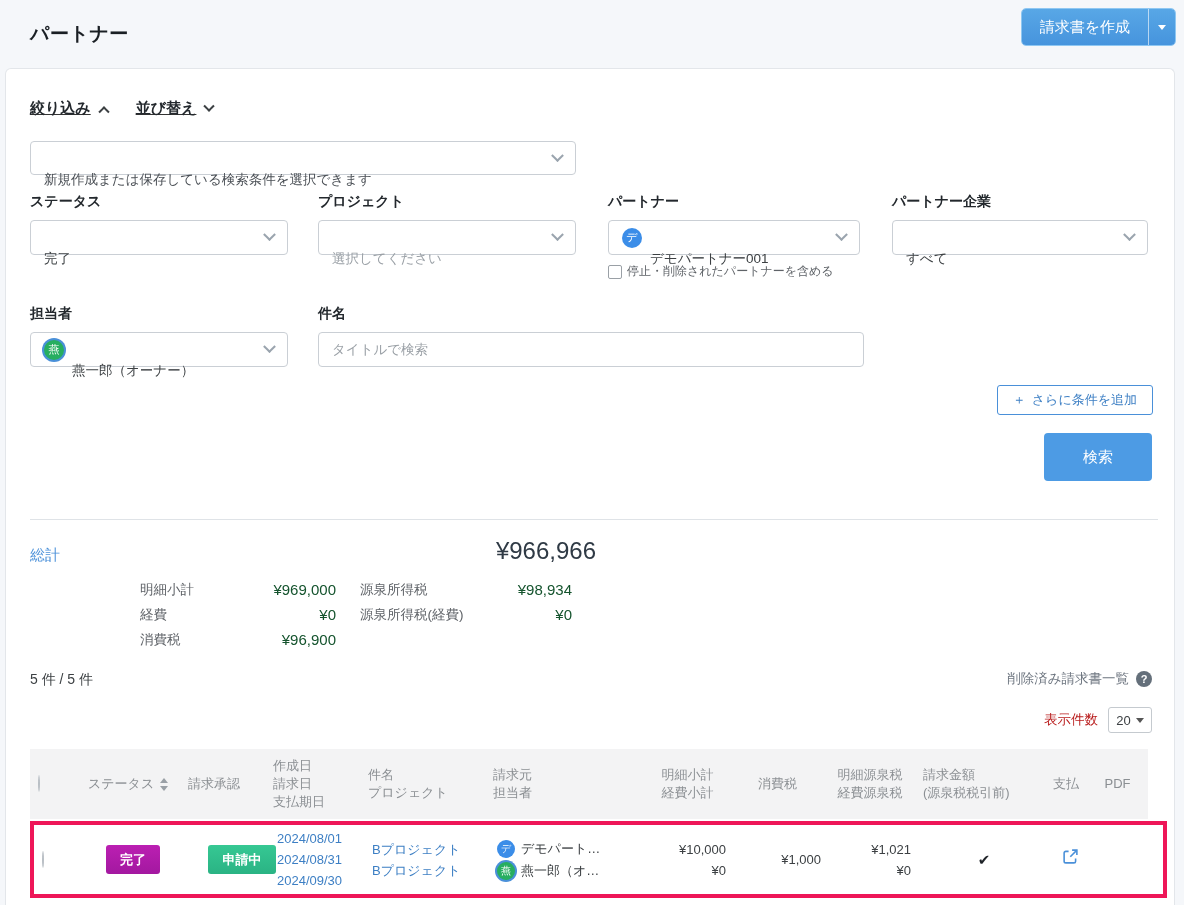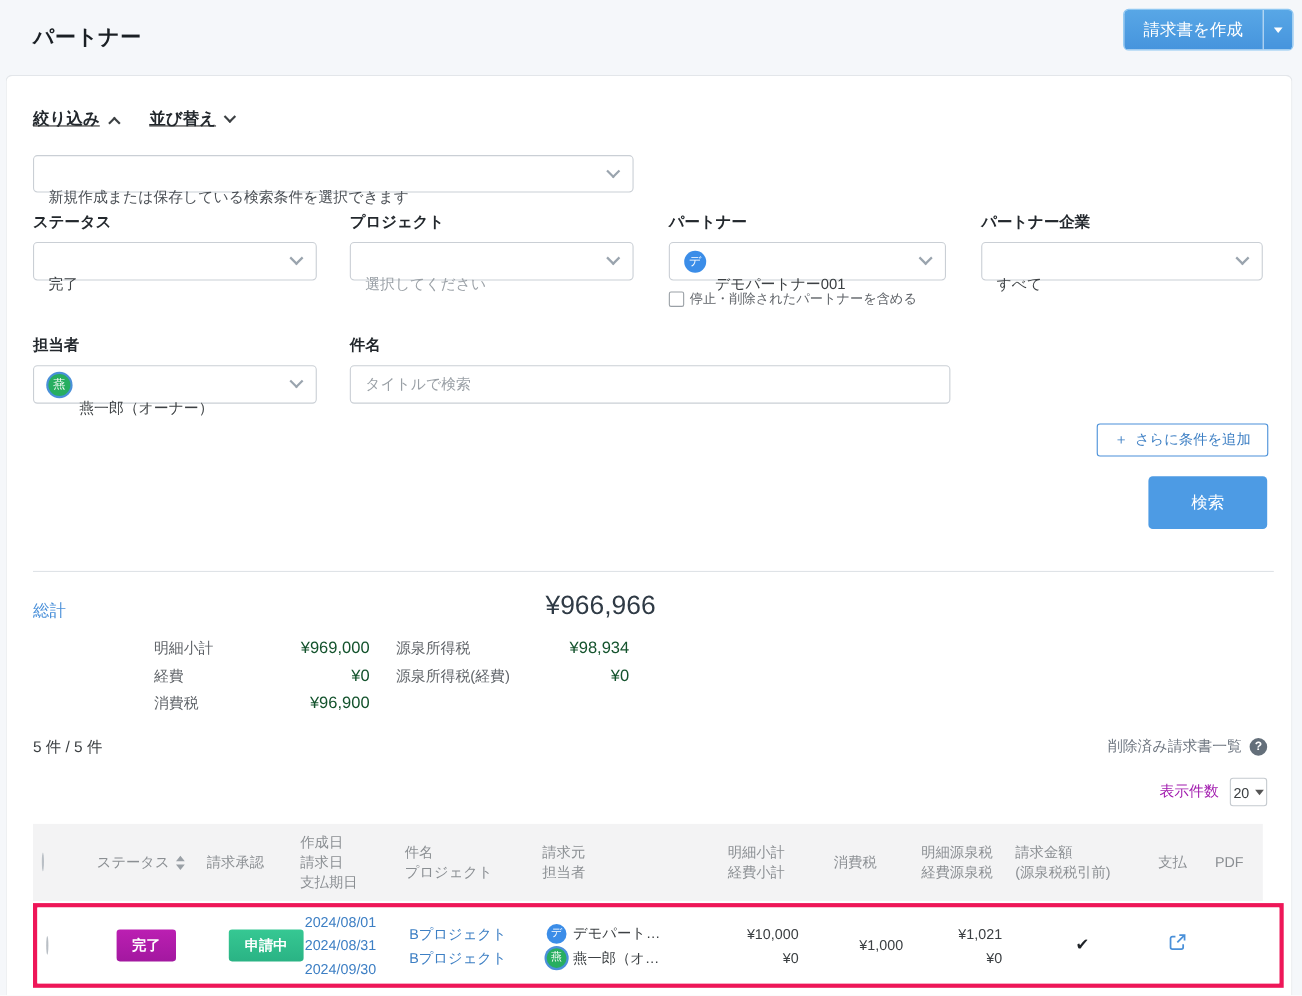--- a/index.html
+++ b/index.html
@@ -73,22 +73,22 @@
   .bd-row .val { font-size:15px; color:#14532d; text-align:right; }
   .bd-col.one .lbl { width:92px; } .bd-col.one .val { width:104px; }
   .bd-col.two .lbl { width:122px; } .bd-col.two .val { width:90px; }
   
   .count-text { position:absolute; top:602px; left:24px; font-size:14px; color:#3c4043; }
   .deleted-link { position:absolute; top:601px; right:22px; display:flex; align-items:center; gap:7px;
                   font-size:13.5px; color:#6e7680; cursor:pointer; }
   .help-icon { width:16px; height:16px; border-radius:50%; background:#646f7a; color:#fff;
                font-size:11px; font-weight:bold; display:flex; align-items:center; justify-content:center; }
   .perpage { position:absolute; top:638px; right:22px; display:flex; align-items:center; gap:10px; }
-  .perpage .lbl { font-size:13.5px; color:#a21caf; }
-  .perpage .box { width:34px; height:26px; border:1px solid #c5cacf; border-radius:3px; background:#fff;
+  .perpage .lbl { font-size:13.5px; color:#b91c1c; }
+  .perpage .box { width:44px; height:26px; border:1px solid #c5cacf; border-radius:3px; background:#fff;
                   display:flex; align-items:center; justify-content:center; gap:5px;
                   font-size:13px; color:#3c4043; cursor:pointer; }
   .tri-down-dark { width:0; height:0; border-left:4px solid transparent; border-right:4px solid transparent; border-top:5px solid #555; }
   
   .table { position:absolute; top:680px; left:24px; width:1118px; }
   .grid { display:grid; grid-template-columns:50px 100px 85px 95px 125px 160px 85px 95px 90px 130px 42px 61px; }
   .thead { background:#f3f3f4; height:70px; align-items:center; }
   .th { font-size:13px; color:#8b8f93; line-height:18px; padding:0 8px; }
   .th.center { text-align:center; }
   .th .line { display:block; }

